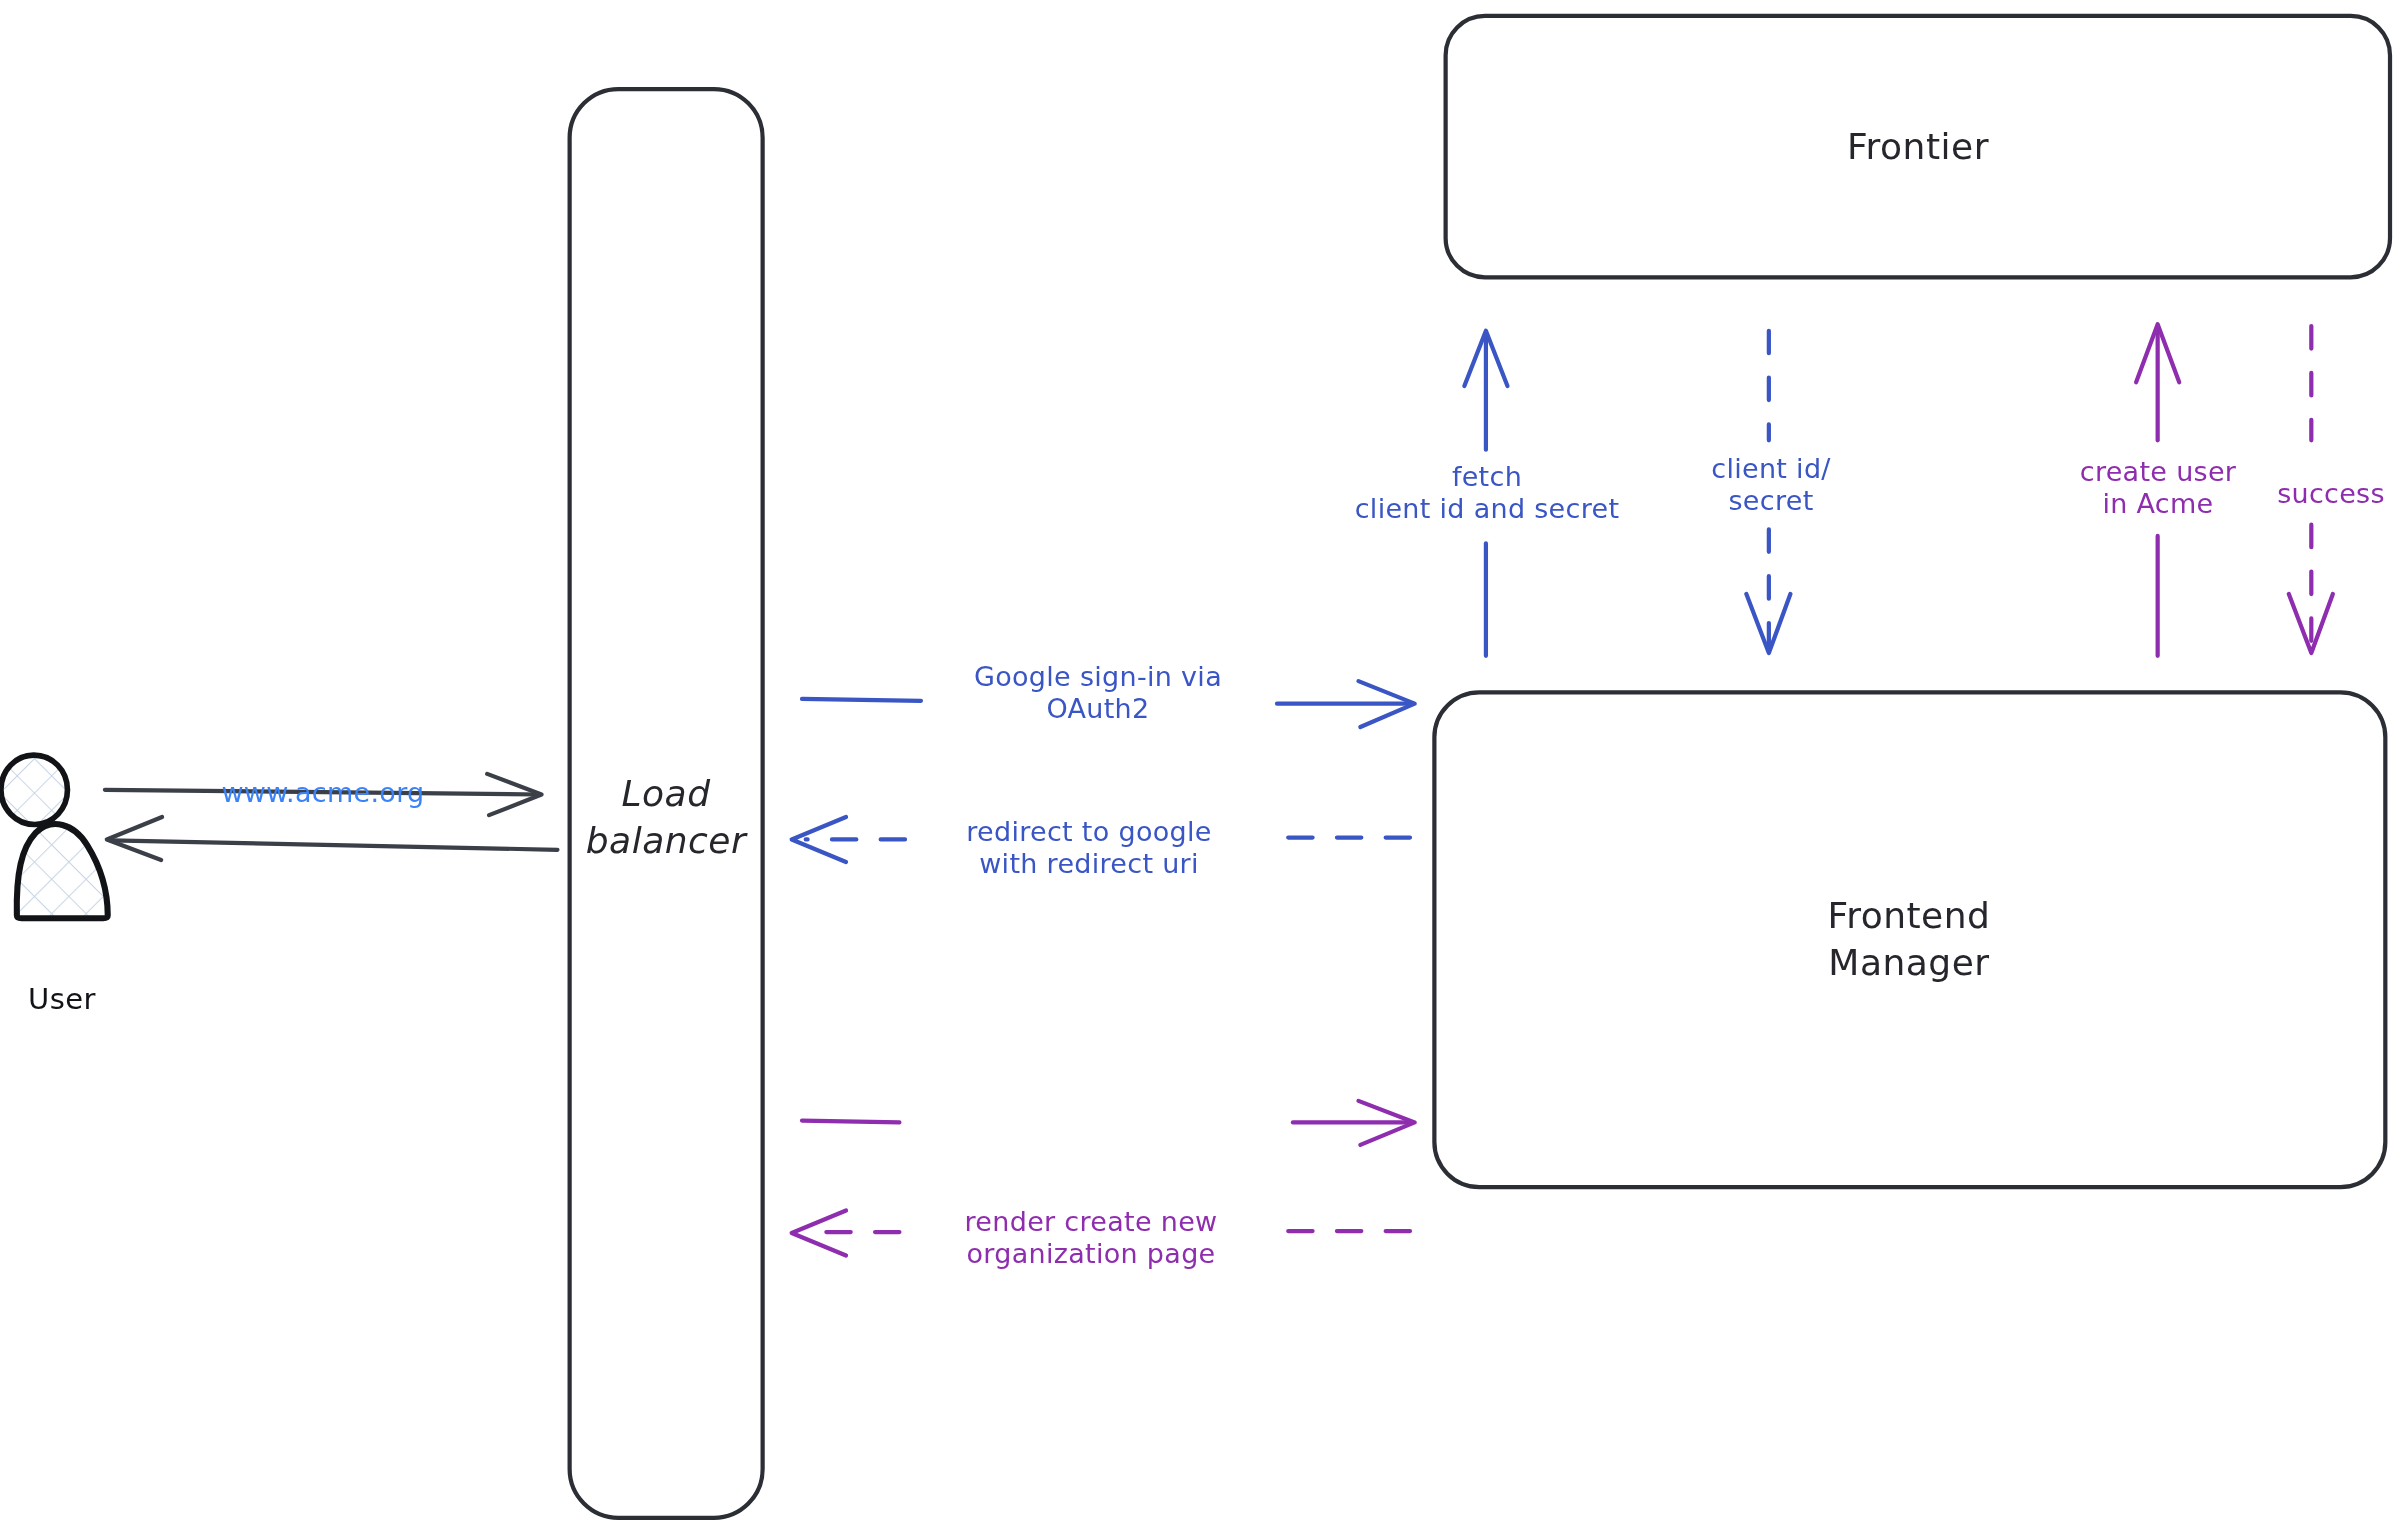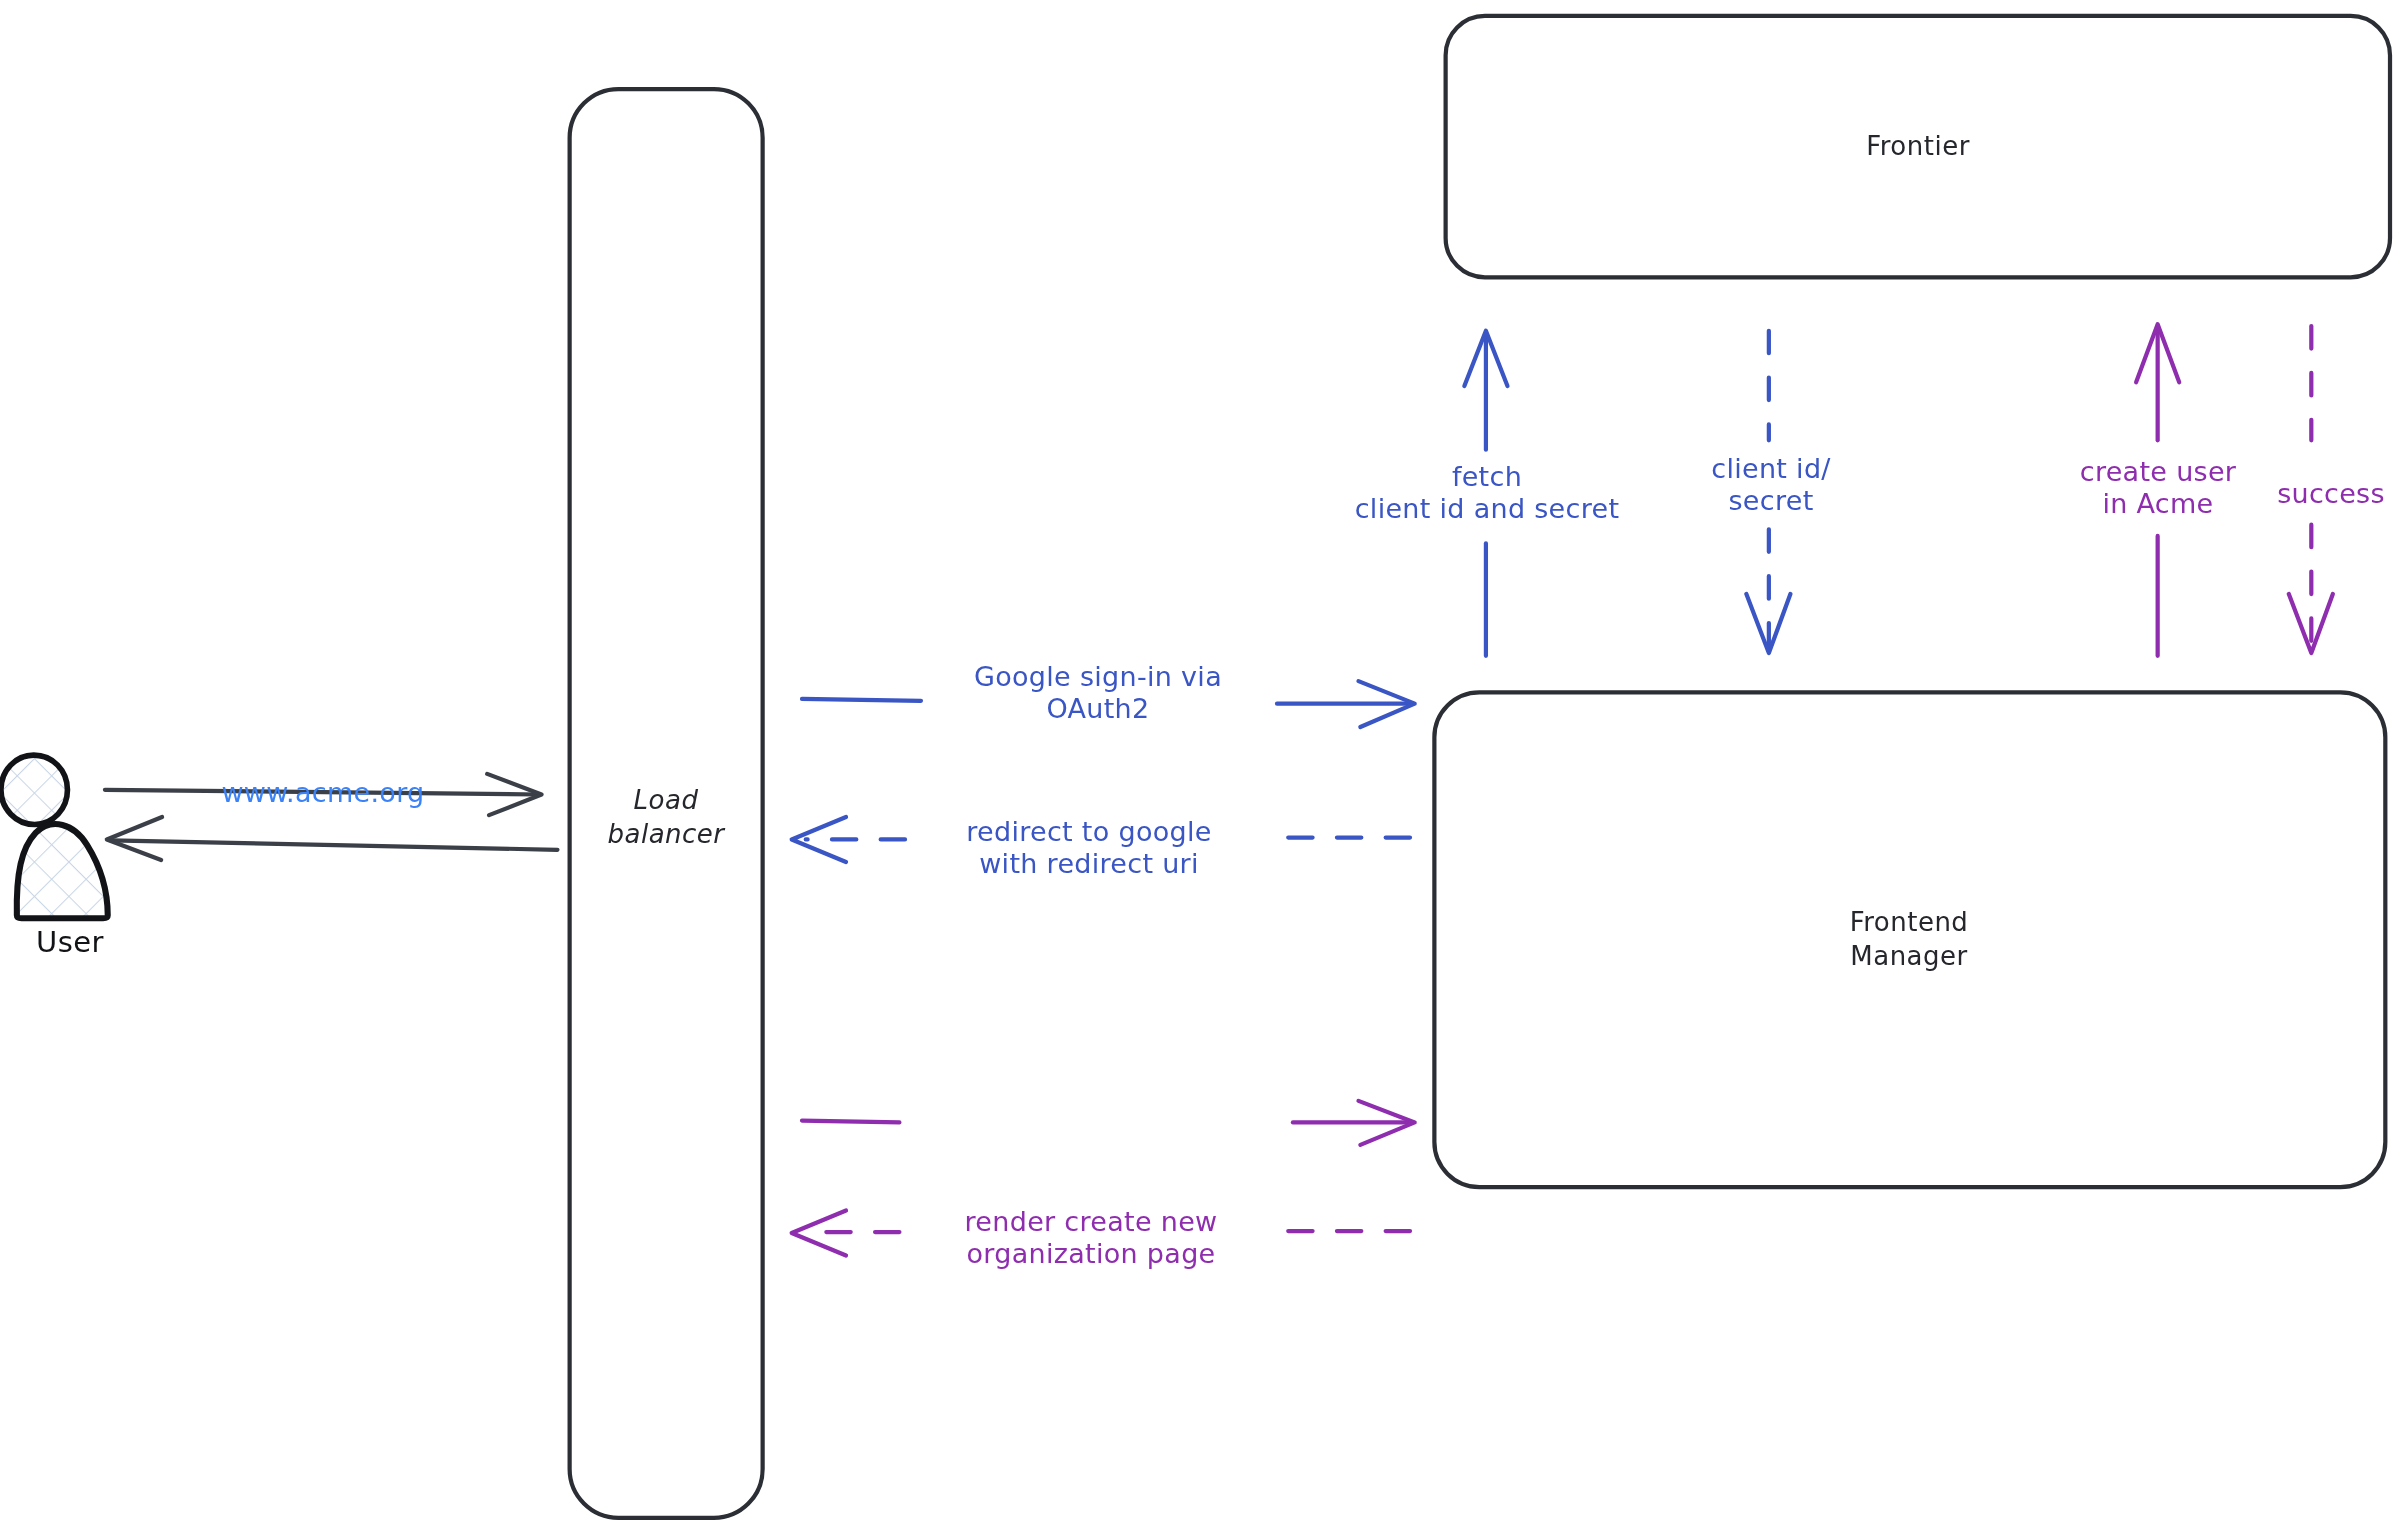--- a/index.html
+++ b/index.html
@@ -31,21 +31,21 @@
   .node-label,
   .edge-label {
     position: absolute;
     text-align: center;
     white-space: pre-line;
     pointer-events: none;
     font-family: "DejaVu Sans", sans-serif;
   }
   .node-label {
     color: #25272c;
-    font-size: 26px;
+    font-size: 36px;
     line-height: 1.30;
     letter-spacing: 0.5px;
     transform: translate(-50%, -50%);
   }
   .edge-label {
     font-size: 27px;
     line-height: 1.18;
     letter-spacing: 0.3px;
     transform: translate(-50%, -50%);
   }
@@ -148,21 +148,21 @@
       <path d="M 2280 408 L 2303 346 L 2326 408" stroke="#8f2daf" stroke-width="4.5" fill="none" stroke-linecap="round" stroke-linejoin="round"></path>
     </g>
 
     <g>
       <path d="M 2467 348 L 2467 470" stroke="#8f2daf" stroke-width="4.5" fill="none" stroke-linecap="round" stroke-dasharray="24 26"></path>
       <path d="M 2467 560 L 2467 690" stroke="#8f2daf" stroke-width="4.5" fill="none" stroke-linecap="round" stroke-dasharray="24 26"></path>
       <path d="M 2443 634 L 2467 697 L 2490 634" stroke="#8f2daf" stroke-width="4.5" fill="none" stroke-linecap="round" stroke-linejoin="round"></path>
     </g>
   </svg>
 
-  <div class="actor-label" style="left:62px; top:925px;margin-left:8px;">User</div>
+  <div class="actor-label" style="left:62px; top:982px;">User</div>
 
   <div class="node-label" style="left:666px; top:818px; width:178px;font-style:italic;">Load
 balancer</div>
 
   <div class="node-label" style="left:1918px; top:147px; width:375px;">Frontier</div>
 
   <div class="node-label" style="left:1909px; top:940px; width:375px;">Frontend
 Manager</div>
 
   <div class="edge-label dark" style="left:323px; top:793px; width:309px;">www.acme.org</div>

